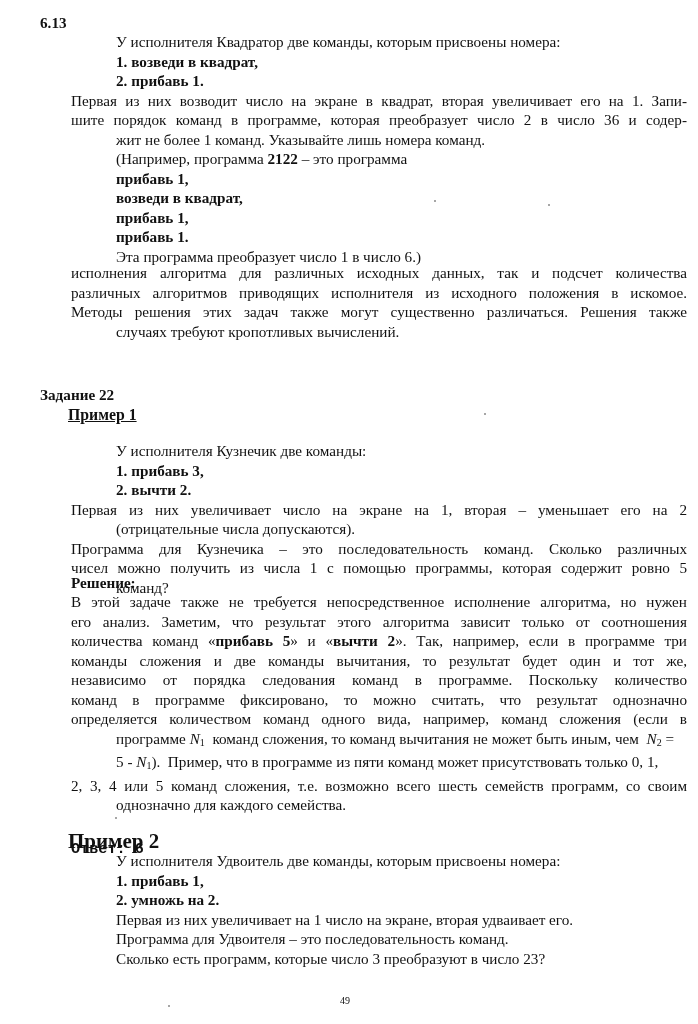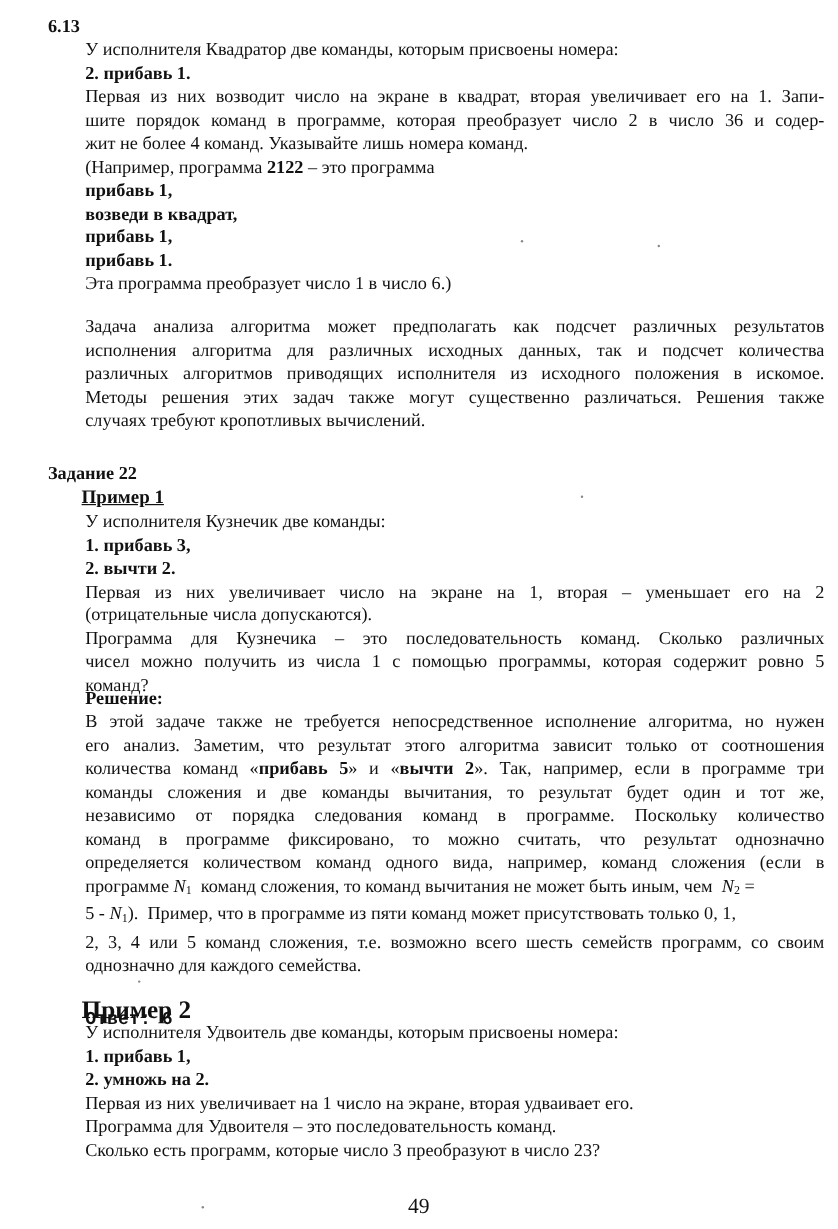--- a/index.html
+++ b/index.html
@@ -2,58 +2,58 @@
 <html><head>
 <meta charset="utf-8">
 <style>
   html, body { margin: 0; padding: 0; background: #ffffff; }
   body { width: 698px; height: 1024px; position: relative; overflow: hidden;
          font-family: "Liberation Serif", "DejaVu Serif", serif; color: #111; }
   .page { position: absolute; left: 0; top: 0; width: 698px; height: 1024px; }
   .blk { position: absolute; font-size: 15.2px; line-height: 19.5px; }
   .ind { left: 71px; width: 616px; }
   .b { font-weight: bold; }
-  .line { display: block; white-space: nowrap; }
+  .line { display: block; white-space: nowrap; margin-left: 45px; }
   .jl { display: block; text-align: justify; text-align-last: justify; }
   sub { font-size: 10px; vertical-align: -2px; }
   i { font-style: italic; }
-  .pg { position: absolute; left: 340px; top: 995px; font-size: 18px; }
+  .pg { position: absolute; left: 340px; top: 995px; font-size: 10px; }
   .speck { position: absolute; width: 2px; height: 2px; background: #888; border-radius: 1px; }
 </style>
 </head>
 <body>
 
 <div class="page">
 
   <div class="blk b" style="left:40px; top:13px;">6.13</div>
   <div class="blk ind" style="top:32px;">
     <span class="line">У исполнителя Квадратор две команды, которым присвоены номера:</span>
+    <span class="line b">1. возведи в квадрат,</span>
     <span class="line b">2. прибавь 1.</span>
     <span class="jl">Первая из них возводит число на экране в квадрат, вторая увеличивает его на 1. Запи-</span>
     <span class="jl">шите порядок команд в программе, которая преобразует число 2 в число 36 и содер-</span>
-    <span class="line">жит не более 4 команд. Указывайте лишь номера команд.</span>
+    <span class="line">жит не более 1 команд. Указывайте лишь номера команд.</span>
     <span class="line"><span>(Например, программа </span><b>2122</b><span> – это программа</span></span>
     <span class="line b">прибавь 1,</span>
     <span class="line b">возведи в квадрат,</span>
     <span class="line b">прибавь 1,</span>
     <span class="line b">прибавь 1.</span>
     <span class="line">Эта программа преобразует число 1 в число 6.)</span>
   </div>
 
   <div class="blk ind" style="top:263px;">
-    <span class="jl">Задача анализа алгоритма может предполагать как подсчет различных результатов</span>
     <span class="jl">исполнения алгоритма для различных исходных данных, так и подсчет количества</span>
     <span class="jl">различных алгоритмов приводящих исполнителя из исходного положения в искомое.</span>
     <span class="jl">Методы решения этих задач также могут существенно различаться. Решения также</span>
     <span class="line">случаях требуют кропотливых вычислений.</span>
   </div>
 
   <div class="blk b" style="left:40px; top:385px;">Задание 22</div>
   <div class="blk b" style="left:68px; top:405px; font-size:15.8px;text-decoration:underline;">Пример 1</div>
-  <div class="blk ind" style="top:425px;">
+  <div class="blk ind" style="top:441px;">
     <span class="line">У исполнителя Кузнечик две команды:</span>
     <span class="line b">1. прибавь 3,</span>
     <span class="line b">2. вычти 2.</span>
     <span class="jl">Первая из них увеличивает число на экране на 1, вторая – уменьшает его на 2</span>
     <span class="line">(отрицательные числа допускаются).</span>
     <span class="jl">Программа для Кузнечика – это последовательность команд. Сколько различных</span>
     <span class="jl">чисел можно получить  из числа 1 с помощью программы, которая содержит ровно 5</span>
     <span class="line">команд?</span>
   </div>
 

